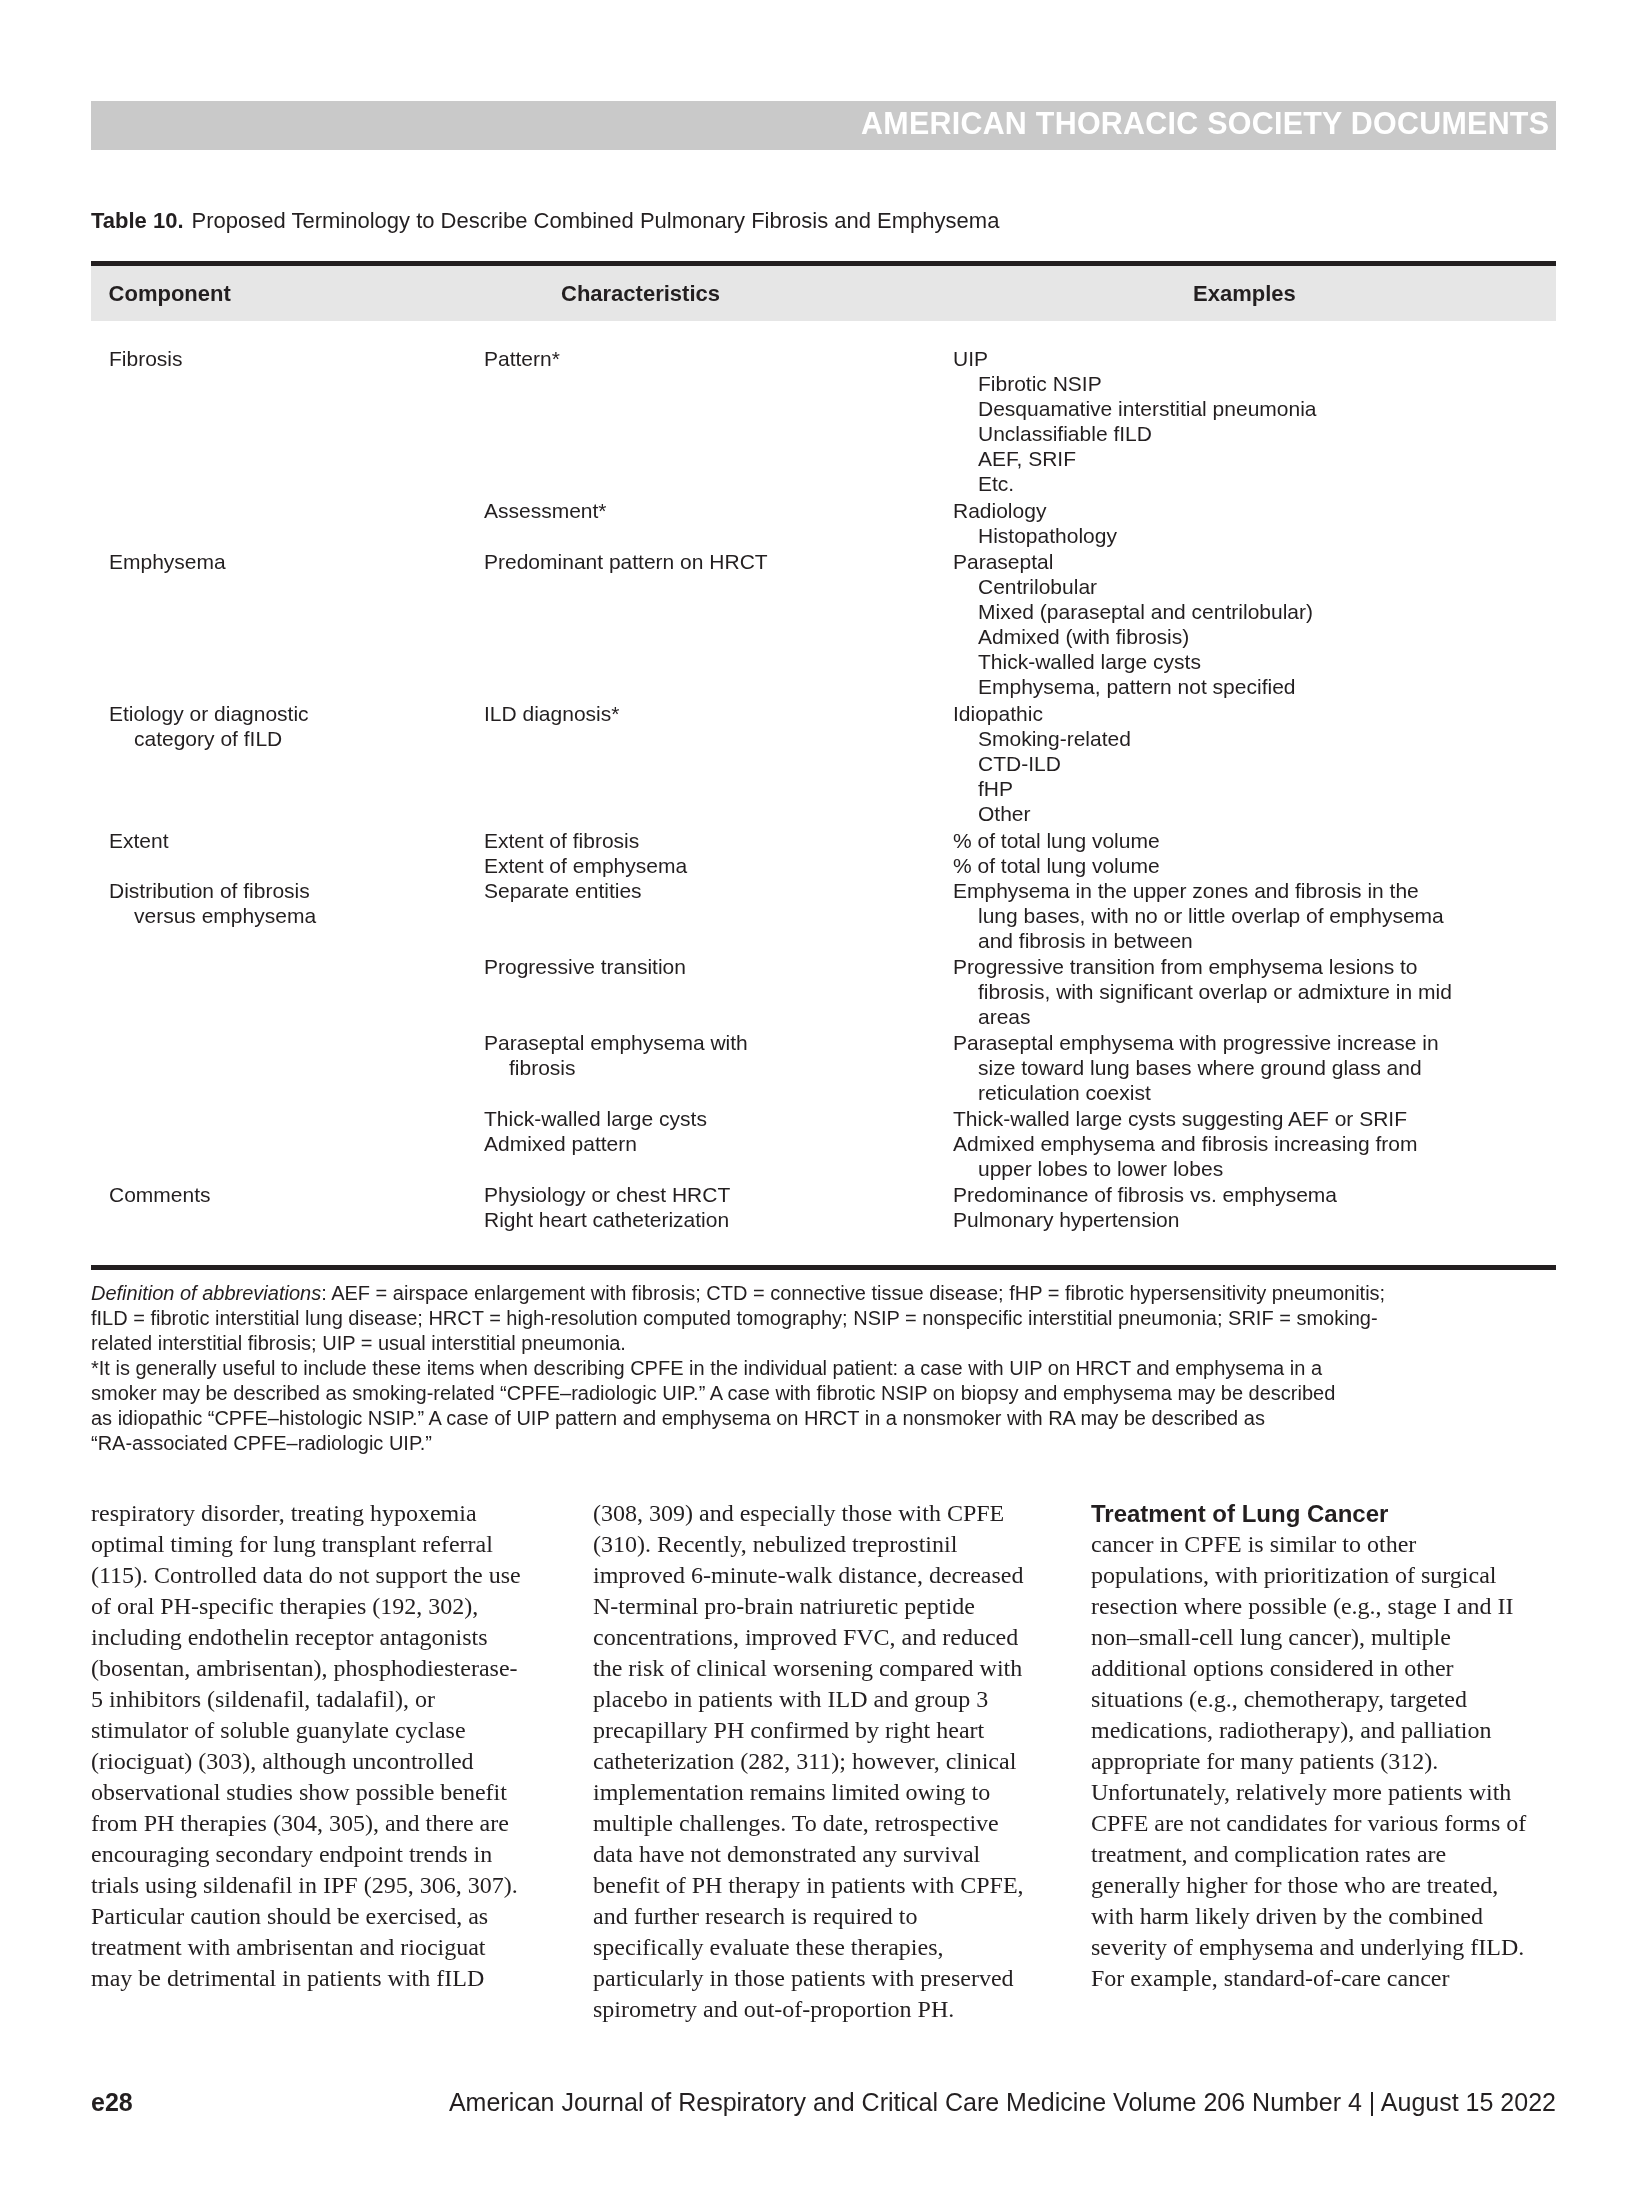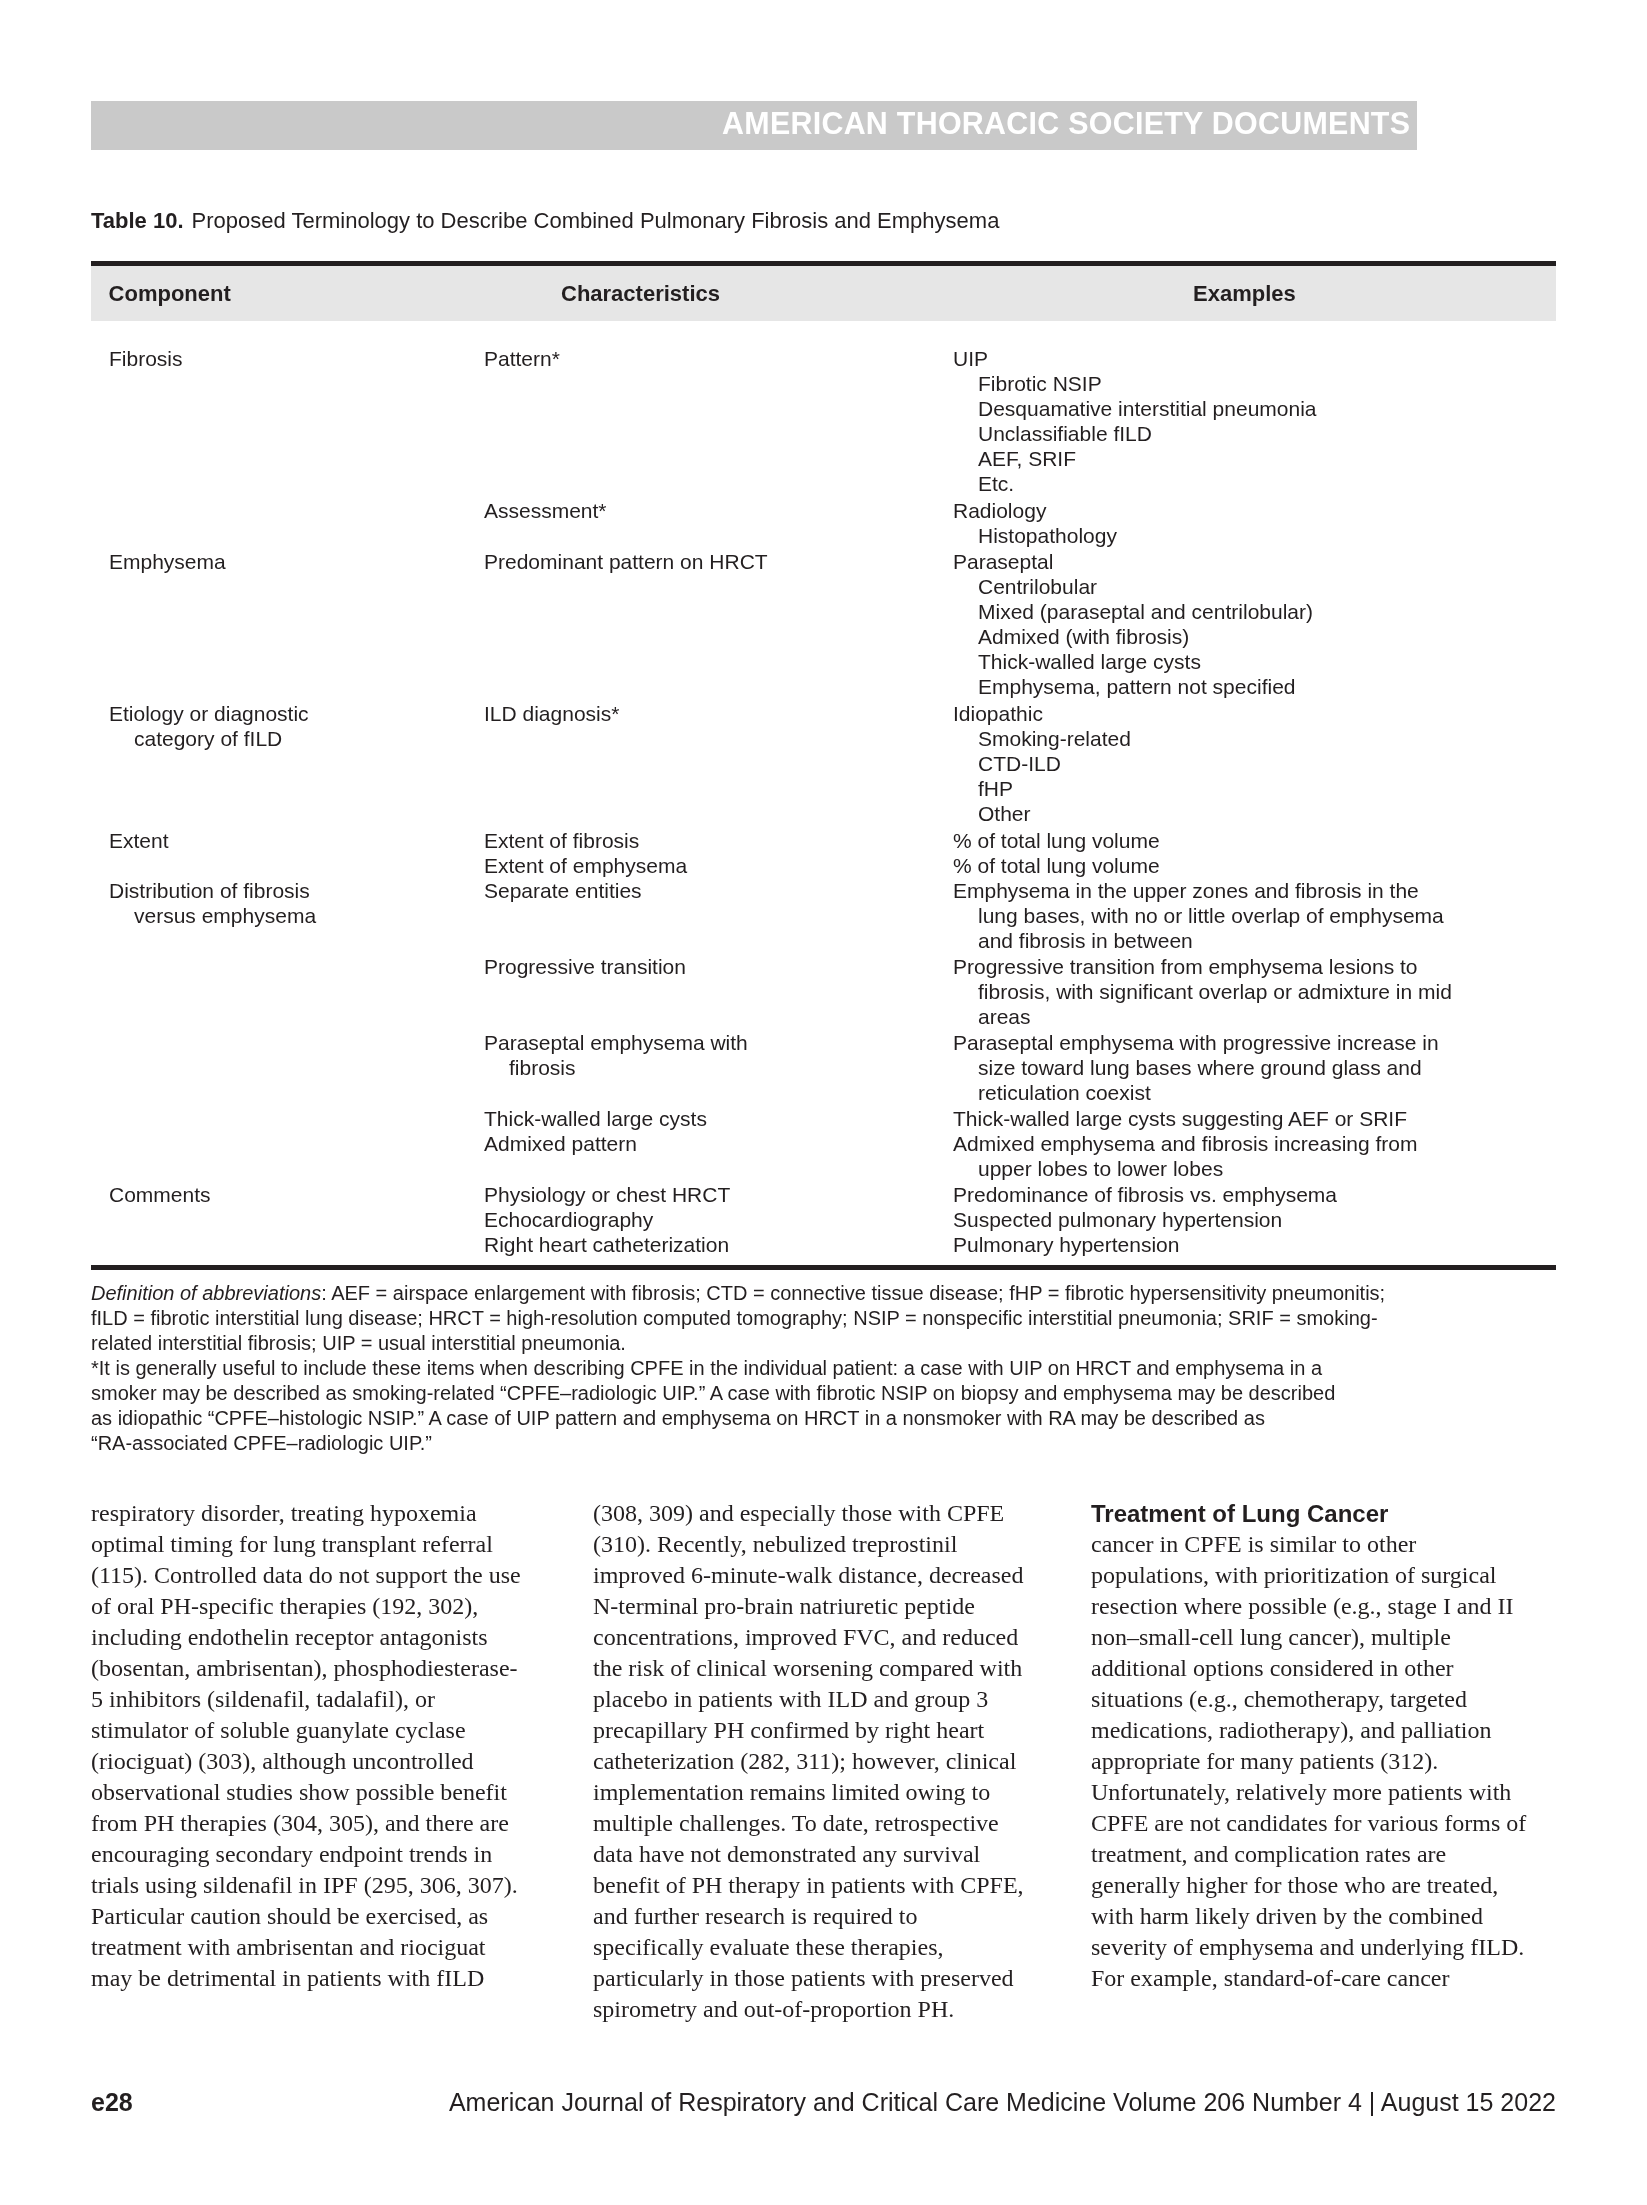--- a/index.html
+++ b/index.html
@@ -1,18 +1,18 @@
 <!DOCTYPE html>
 <html style="font-size:10.8px"><head>
 <meta charset="utf-8">
 <style>
   html, body { margin: 0; padding: 0; background: #ffffff; }
   body { width: 1648px; height: 2205px; position: relative; overflow: hidden; color: #231f20; }
 
-  #top-band { position: absolute; left: 91px; top: 101px; width: 1326px; height: 49px; background: #c9c9c9; }
+  #top-band { position: absolute; left: 91px; top: 101px; width: 1465px; height: 49px; background: #c9c9c9; }
   #top-band .title { position: absolute; right: 6.8px; top: 5.4px; font-family: "Liberation Sans", sans-serif; font-weight: bold; font-size: 31px; color: #ffffff; letter-spacing: 0.3px; white-space: nowrap; transform: scaleX(0.98); transform-origin: right center; }
 
   #table-caption { position: absolute; left: 91px; top: 208px; font-family: "Liberation Sans", sans-serif; font-size: 22px; white-space: nowrap; }
   #table-caption .label { font-weight: bold; margin-right: 8px; }
 
   #rule-top { position: absolute; left: 91px; top: 261px; width: 1465px; height: 4.7px; background: #231f20; }
   #thead { position: absolute; left: 91px; top: 266px; width: 1465px; height: 55px; background: #e6e6e6; font-family: "Liberation Sans", sans-serif; font-weight: bold; font-size: 22px; }
   #thead span { position: absolute; top: 15px; white-space: nowrap; }
   #th-component { left: 17.6px; }
   #th-characteristics { left: 470px; }
@@ -200,29 +200,20 @@
     </div>
     <div class="trow" style="height: 25px;">
       <div class="tcell c1">
         <span class="line">Comments</span>
       </div>
       <div class="tcell c2">
         <span class="line">Physiology or chest HRCT</span>
       </div>
       <div class="tcell c3">
         <span class="line">Predominance of fibrosis vs. emphysema</span>
-      </div>
-    </div>
-    <div class="trow" style="height: 25px;">
-      <div class="tcell c1"></div>
-      <div class="tcell c2">
-        <span class="line">Echocardiography</span>
-      </div>
-      <div class="tcell c3">
-        <span class="line">Suspected pulmonary hypertension</span>
       </div>
     </div>
     <div class="trow" style="height: 25px;">
       <div class="tcell c1"></div>
       <div class="tcell c2">
         <span class="line">Right heart catheterization</span>
       </div>
       <div class="tcell c3">
         <span class="line">Pulmonary hypertension</span>
       </div>

